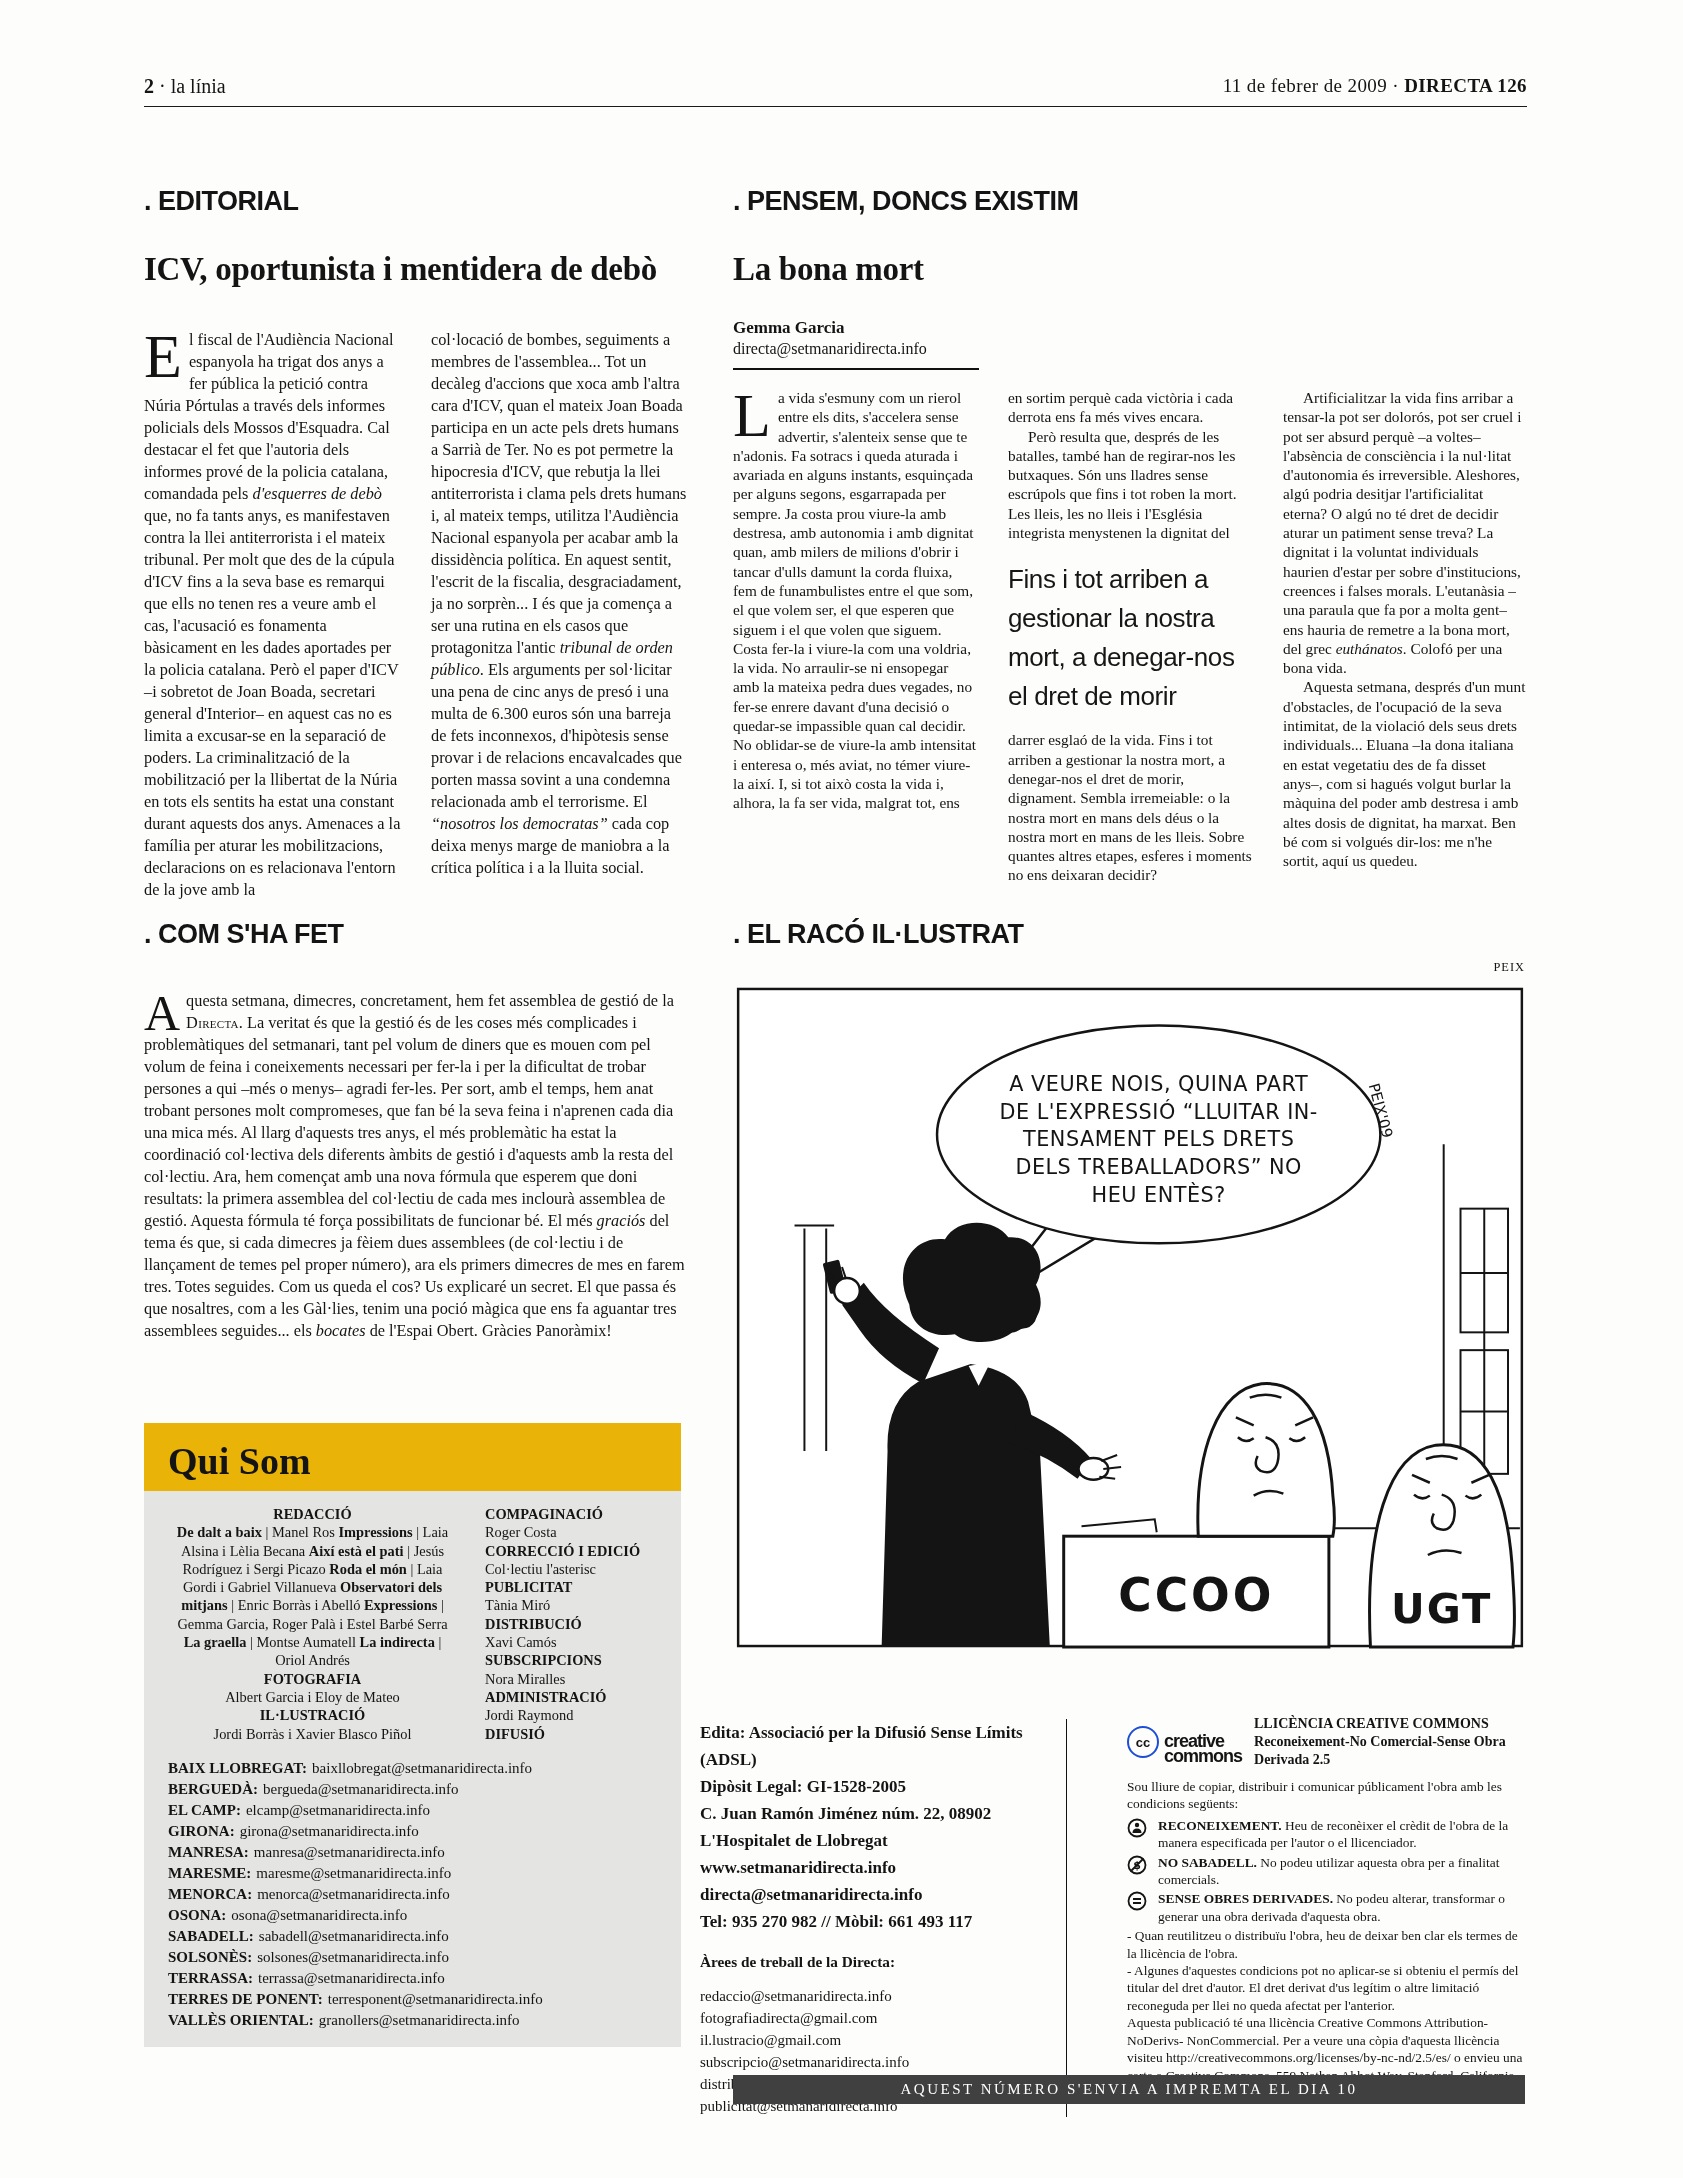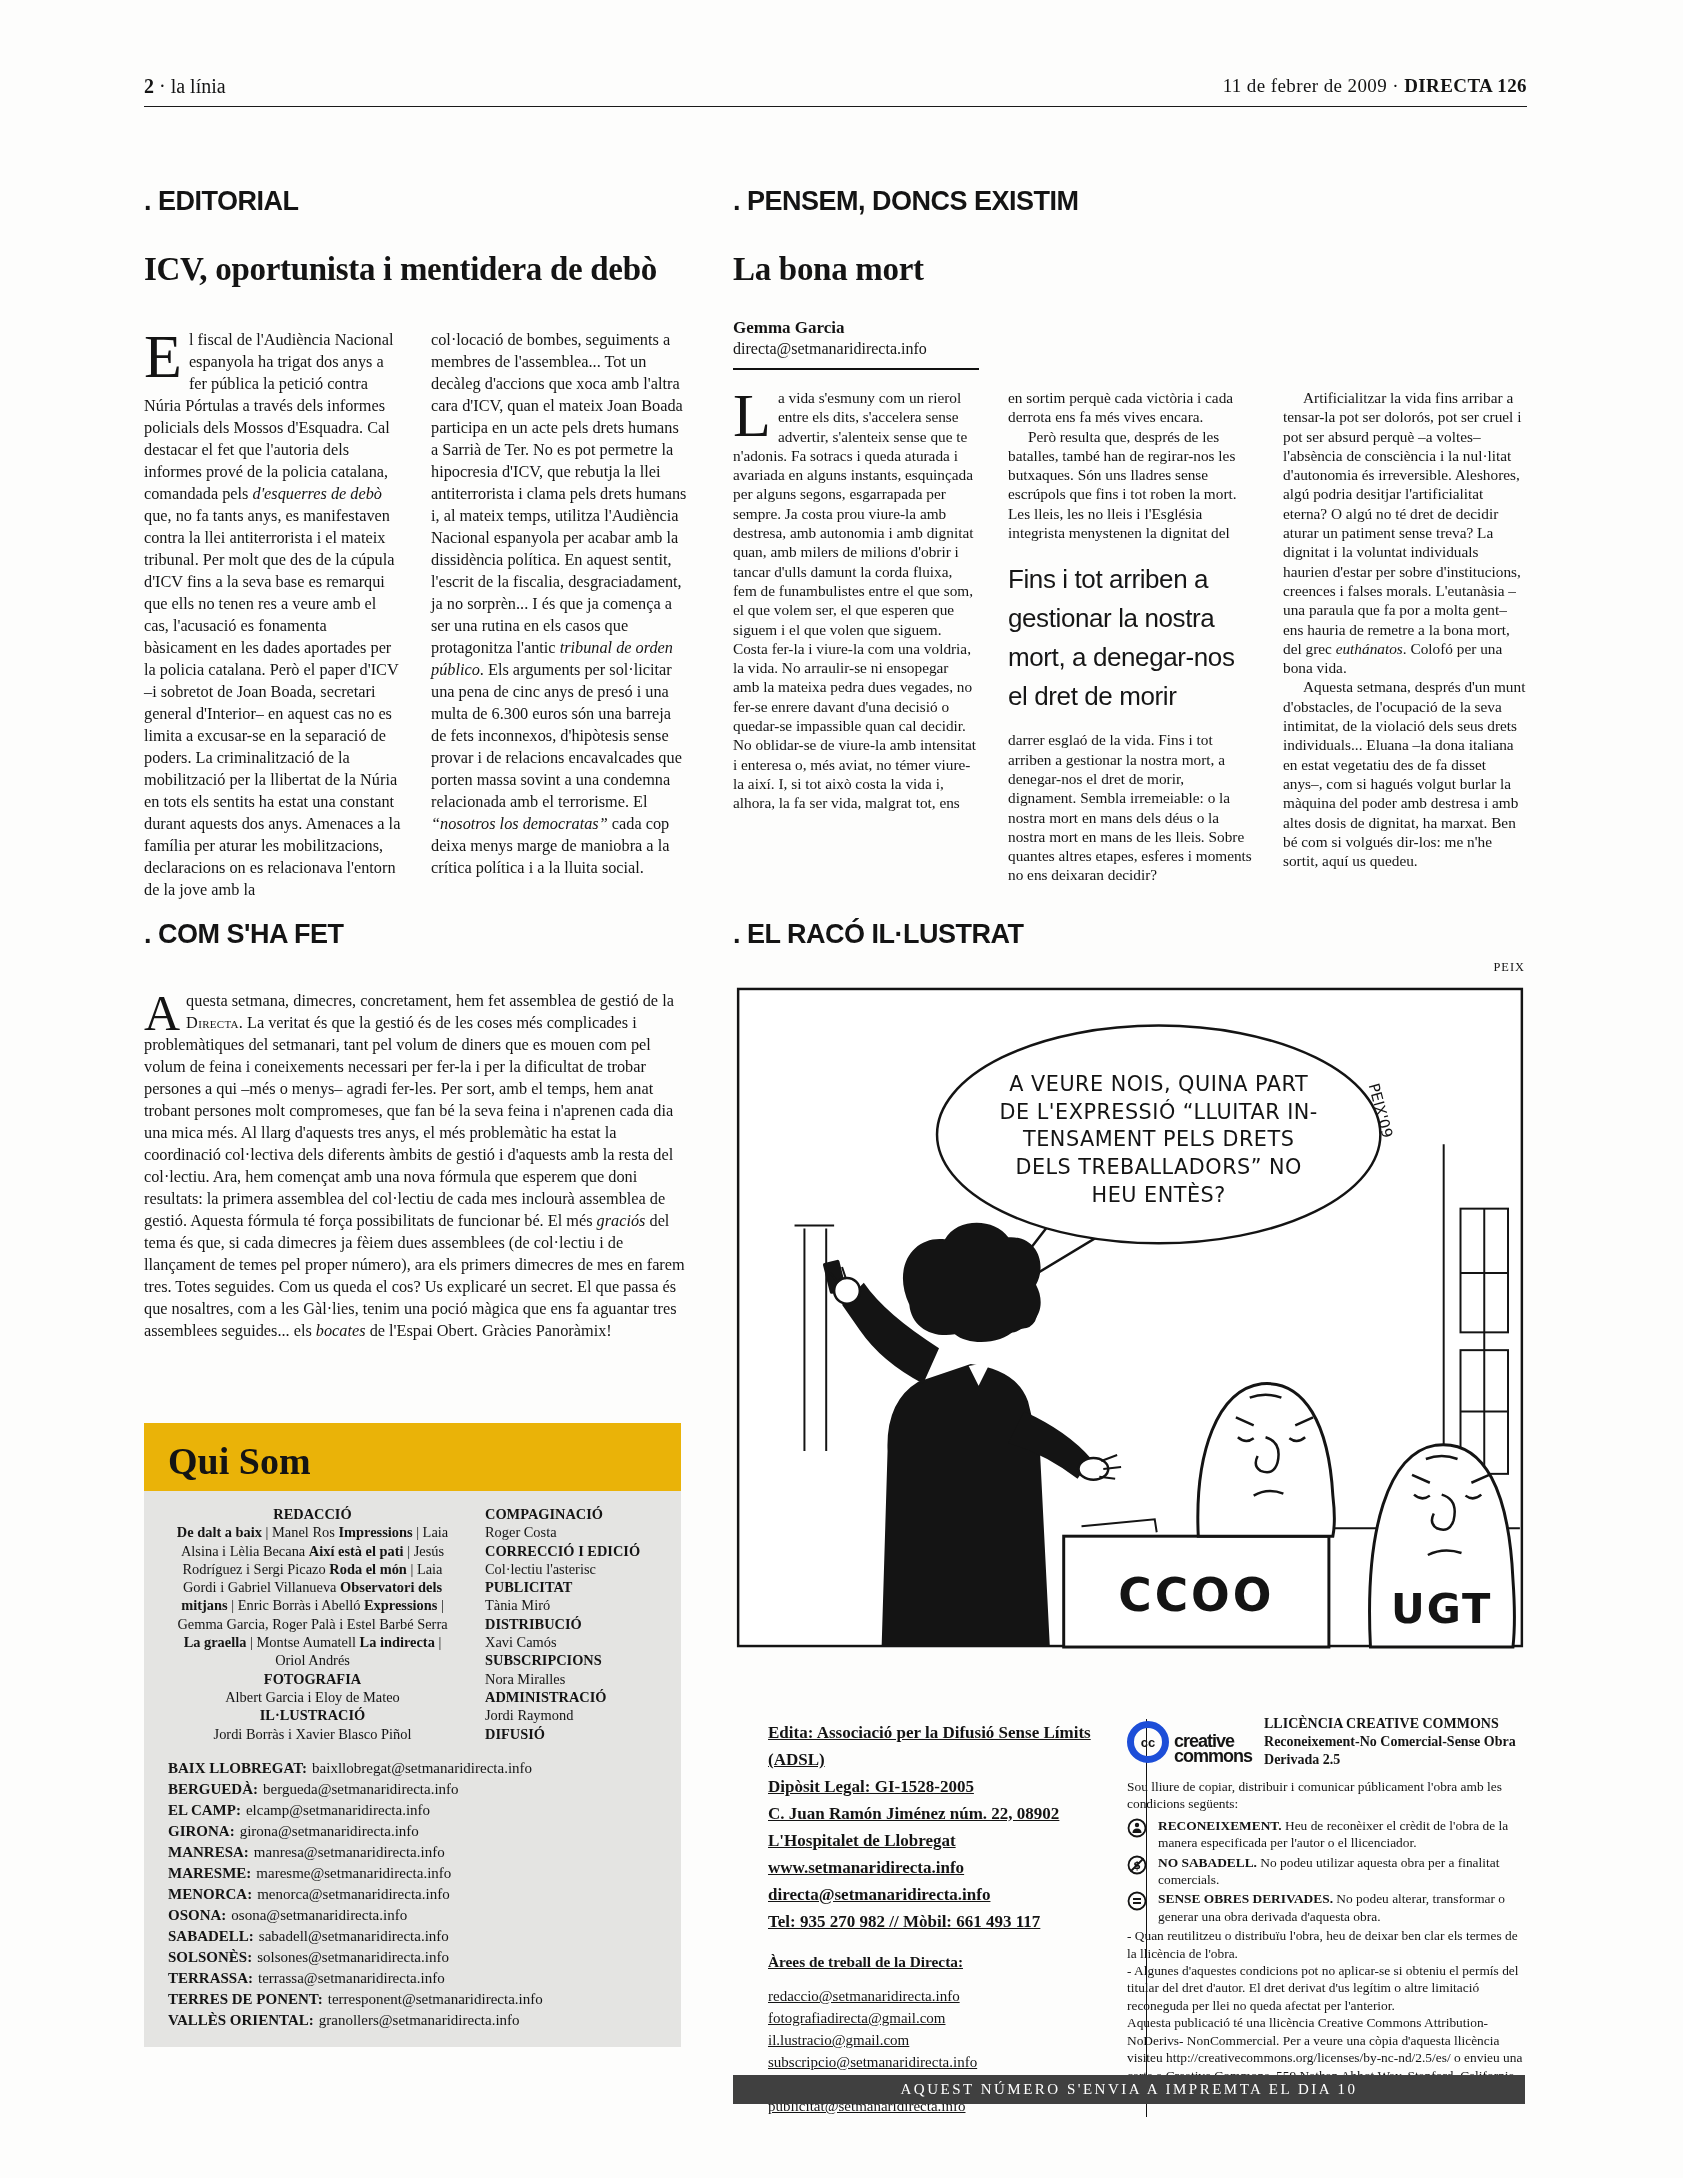--- a/index.html
+++ b/index.html
@@ -50,30 +50,30 @@
   .qs-h{font-weight:bold;}
   .corr-row{font-size:15px;line-height:21px;}
   .corr-row .region{font-weight:bold;margin-right:5px;}
 
   
   .artist-label{position:absolute;left:1406px;top:960px;width:119px;text-align:right;
                 font-size:12.4px;letter-spacing:1px;}
   .cartoon{position:absolute;left:735px;top:986px;width:790px;height:663px;}
 
   
-  .edita{position:absolute;left:768px;top:1719px;width:364px;padding-right:14px;
-         border-right:1.5px solid #111;min-height:335px;text-decoration:underline;}
+  .edita{position:absolute;left:700px;top:1719px;width:364px;padding-right:2px;
+         border-right:1.5px solid #111;min-height:335px;}
   .edita-line{font-weight:bold;font-size:17px;line-height:27px;}
   .arees-title{font-weight:bold;font-size:15.3px;line-height:20px;margin-top:17px;margin-bottom:13px;}
   .arees-line{font-size:15px;line-height:22px;}
 
   .cc{position:absolute;left:1127px;top:1715px;width:398px;font-size:13.4px;line-height:17.4px;}
   .cc-head{display:flex;gap:12px;align-items:center;margin-bottom:9px;}
   .cc-logo{display:flex;align-items:center;gap:5px;flex:0 0 auto;}
-  .cc-circle{width:28px;height:28px;border:7px solid #1d4ed8;border-radius:50%;display:flex;
+  .cc-circle{width:28px;height:28px;border:2px solid #1d4ed8;border-radius:50%;display:flex;
              align-items:center;justify-content:center;font:bold 13px "Liberation Sans",sans-serif;}
   .cc-words{font:bold 18px/15px "Liberation Sans",sans-serif;letter-spacing:-1px;margin-top:13px;}
   .cc-title1{font-weight:bold;font-size:14px;line-height:18px;}
   .cc-intro{margin:0 0 4px 0;}
   .cc-item{display:flex;gap:9px;margin:2px 0;}
   .cc-icon{flex:0 0 22px;padding-top:1px;}
   .cc-term{font-weight:bold;}
   .cc-notes p{margin:0;}
 
   

